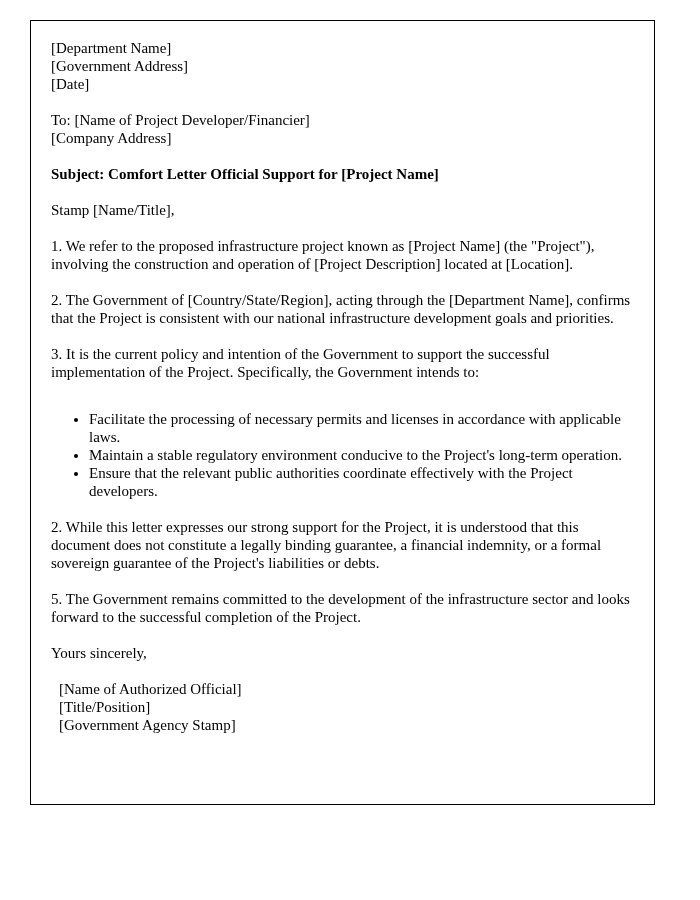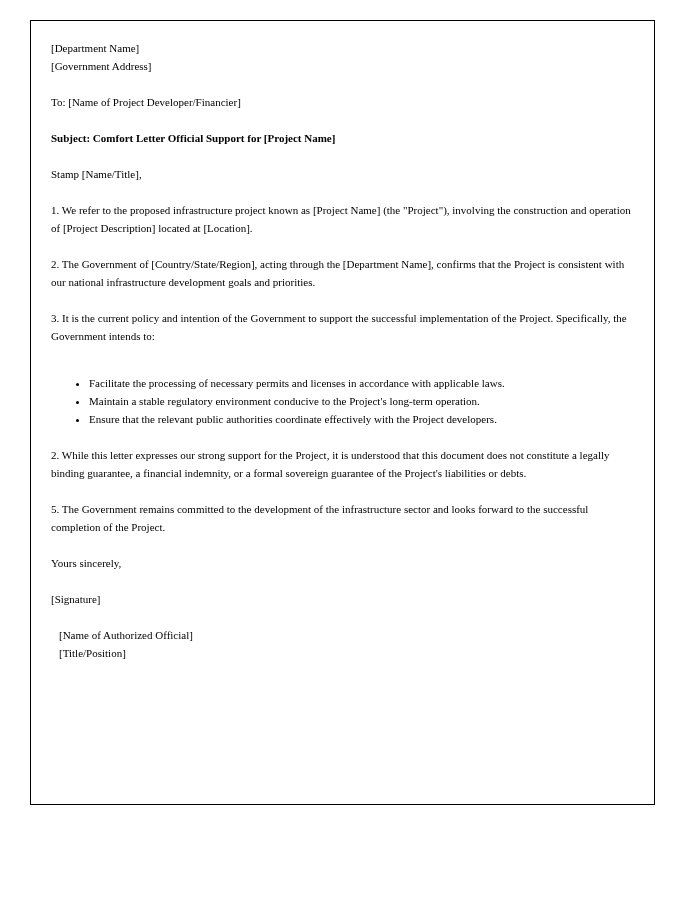--- a/index.html
+++ b/index.html
@@ -16,21 +16,21 @@
     color: #000000;
   }
   .letter-box {
     position: absolute;
     left: 30px;
     top: 20px;
     width: 625px;
     min-height: 785px;
     border: 1px solid #000000;
     padding: 18px 20px 16px 20px;
-    font-size: 11px;
+    font-size: 15px;
     line-height: 18px;
   }
   .block {
     margin: 0 0 18px 0;
   }
   .line {
     margin: 0;
     padding: 0;
   }
   .subject {
@@ -52,24 +52,26 @@
   }
 </style>
 </head>
 <body>
 
 <div class="letter-box">
 
   <div class="block">
     <p class="line">[Department Name]</p>
     <p class="line">[Government Address]</p>
+    <p class="line">[Date]</p>
   </div>
 
   <div class="block">
     <p class="line">To: [Name of Project Developer/Financier]</p>
+    <p class="line">[Company Address]</p>
   </div>
 
   <p class="block subject">Subject: Comfort Letter Official Support for [Project Name]</p>
 
   <p class="block">Stamp [Name/Title],</p>
 
   <p class="block">1. We refer to the proposed infrastructure project known as [Project Name] (the "Project"), involving the construction and operation of [Project Description] located at [Location].</p>
 
   <p class="block">2. The Government of [Country/State/Region], acting through the [Department Name], confirms that the Project is consistent with our national infrastructure development goals and priorities.</p>
 
@@ -80,20 +82,20 @@
     <li>Maintain a stable regulatory environment conducive to the Project's long-term operation.</li>
     <li>Ensure that the relevant public authorities coordinate effectively with the Project developers.</li>
   </ul>
 
   <p class="block">2. While this letter expresses our strong support for the Project, it is understood that this document does not constitute a legally binding guarantee, a financial indemnity, or a formal sovereign guarantee of the Project's liabilities or debts.</p>
 
   <p class="block">5. The Government remains committed to the development of the infrastructure sector and looks forward to the successful completion of the Project.</p>
 
   <p class="block sig-block">Yours sincerely,</p>
 
-  <p class="block sig-block">[Signature]</p>
 
   <div class="footer-block">
     <p class="line">[Name of Authorized Official]</p>
     <p class="line">[Title/Position]</p>
+    <p class="line">[Government Agency Stamp]</p>
   </div>
 
 </div>
 
 </body></html>

